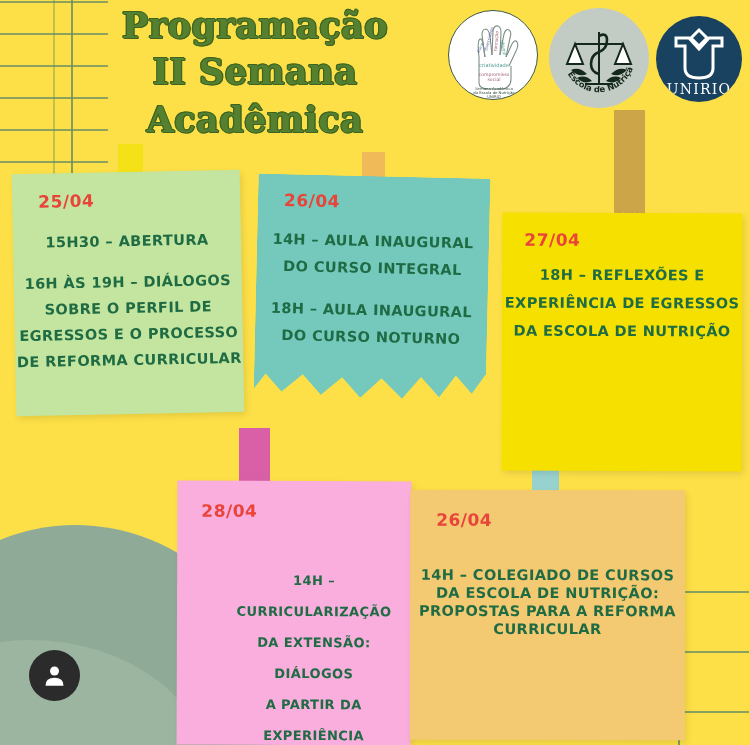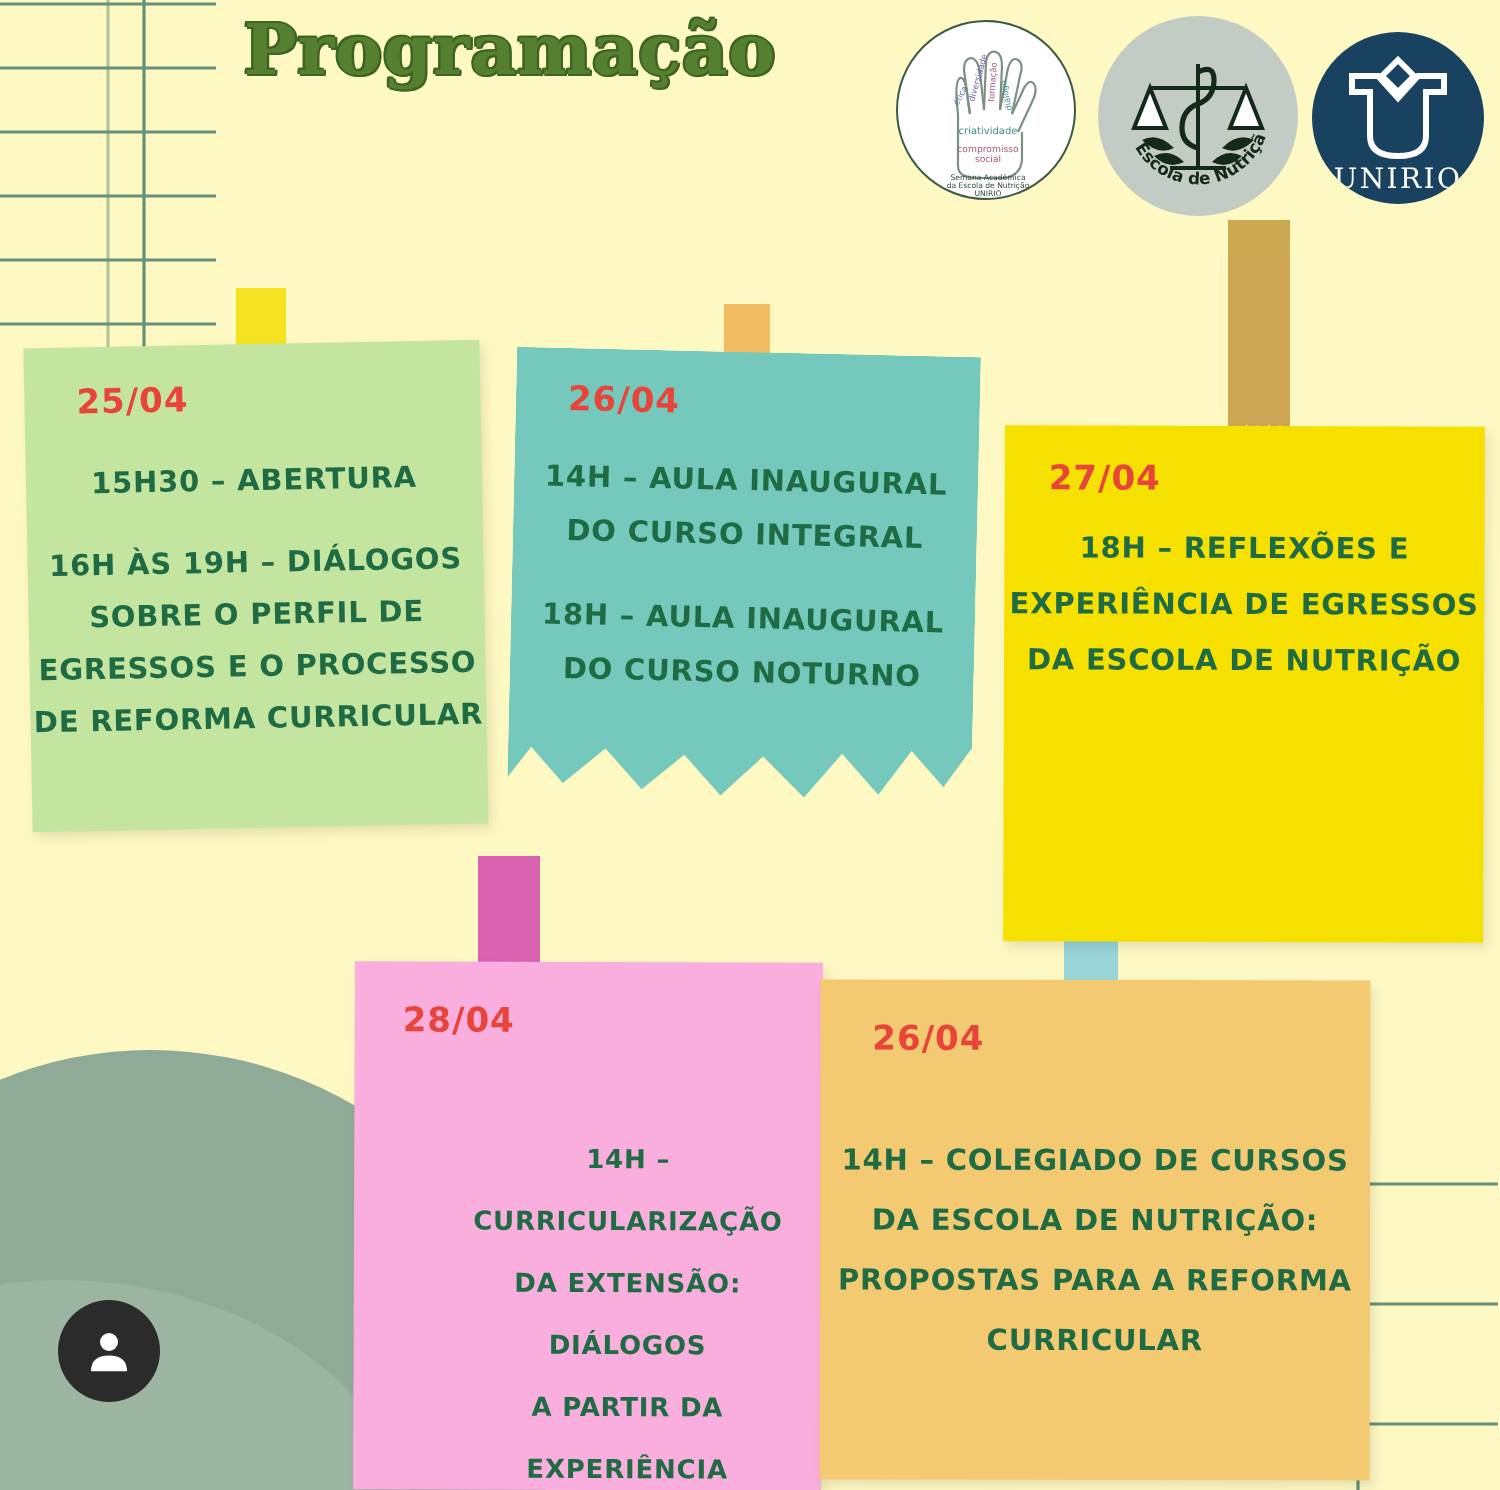--- a/index.html
+++ b/index.html
@@ -8,21 +8,21 @@
     width: 750px;
     height: 745px;
     overflow: hidden;
     font-family: "DejaVu Sans", sans-serif;
   }
 
   #poster {
     position: relative;
     width: 750px;
     height: 745px;
-    background: #fef9c3;
+    background: #fde047;
     overflow: hidden;
   }
 
   
   .grid-lines { position: absolute; pointer-events: none; }
   .grid-tl { left: -4px; top: -6px; }
   .grid-br { right: -2px; bottom: -4px; }
 
   
   .blob {
@@ -184,21 +184,21 @@
   #card-28 .card-body { top: 84px; font-size: 13px; line-height: 31px; padding-left: 40px; }
 
   
   #card-29 {
     left: 410px; top: 490px;
     width: 275px; height: 250px;
     background: #f3c972;
     transform: rotate(0.1deg);
   }
   #card-29 .card-date { left: 26px; top: 20px; }
-  #card-29 .card-body { top: 76px; font-size: 14.5px; line-height: 30px; }
+  #card-29 .card-body { top: 76px; font-size: 14.5px; line-height: 18px; }
 
   
   .avatar {
     position: absolute;
     left: 29px;
     bottom: 44px;
     width: 51px;
     height: 51px;
     border-radius: 50%;
     background: #2b2b2b;
@@ -233,20 +233,21 @@
       <line x1="52" y1="0" x2="52" y2="182"></line>
     </g>
   </svg>
 
   <div class="blob"></div>
   <div class="blob2"></div>
 
   <div class="header">
     <div class="title-wrap">
       <div class="title-line title-1">Programação</div>
+      <div class="title-line title-2">II Semana Acadêmica</div>
     </div>
 
     <div class="logos">
 
       <div class="logo logo-sa">
         <svg width="90" height="90" viewBox="0 0 90 90">
           <g fill="none" stroke="#7d8f83" stroke-width="1.1">
             <path d="M30 72 L30 46 Q28 30 31 28 Q34 27 35 40 L36 46"></path>
             <path d="M36 46 L33 24 Q33 18 37 18 Q40 19 41 25 L43 44"></path>
             <path d="M43 44 L44 20 Q45 14 49 15 Q52 16 52 22 L51 44"></path>

